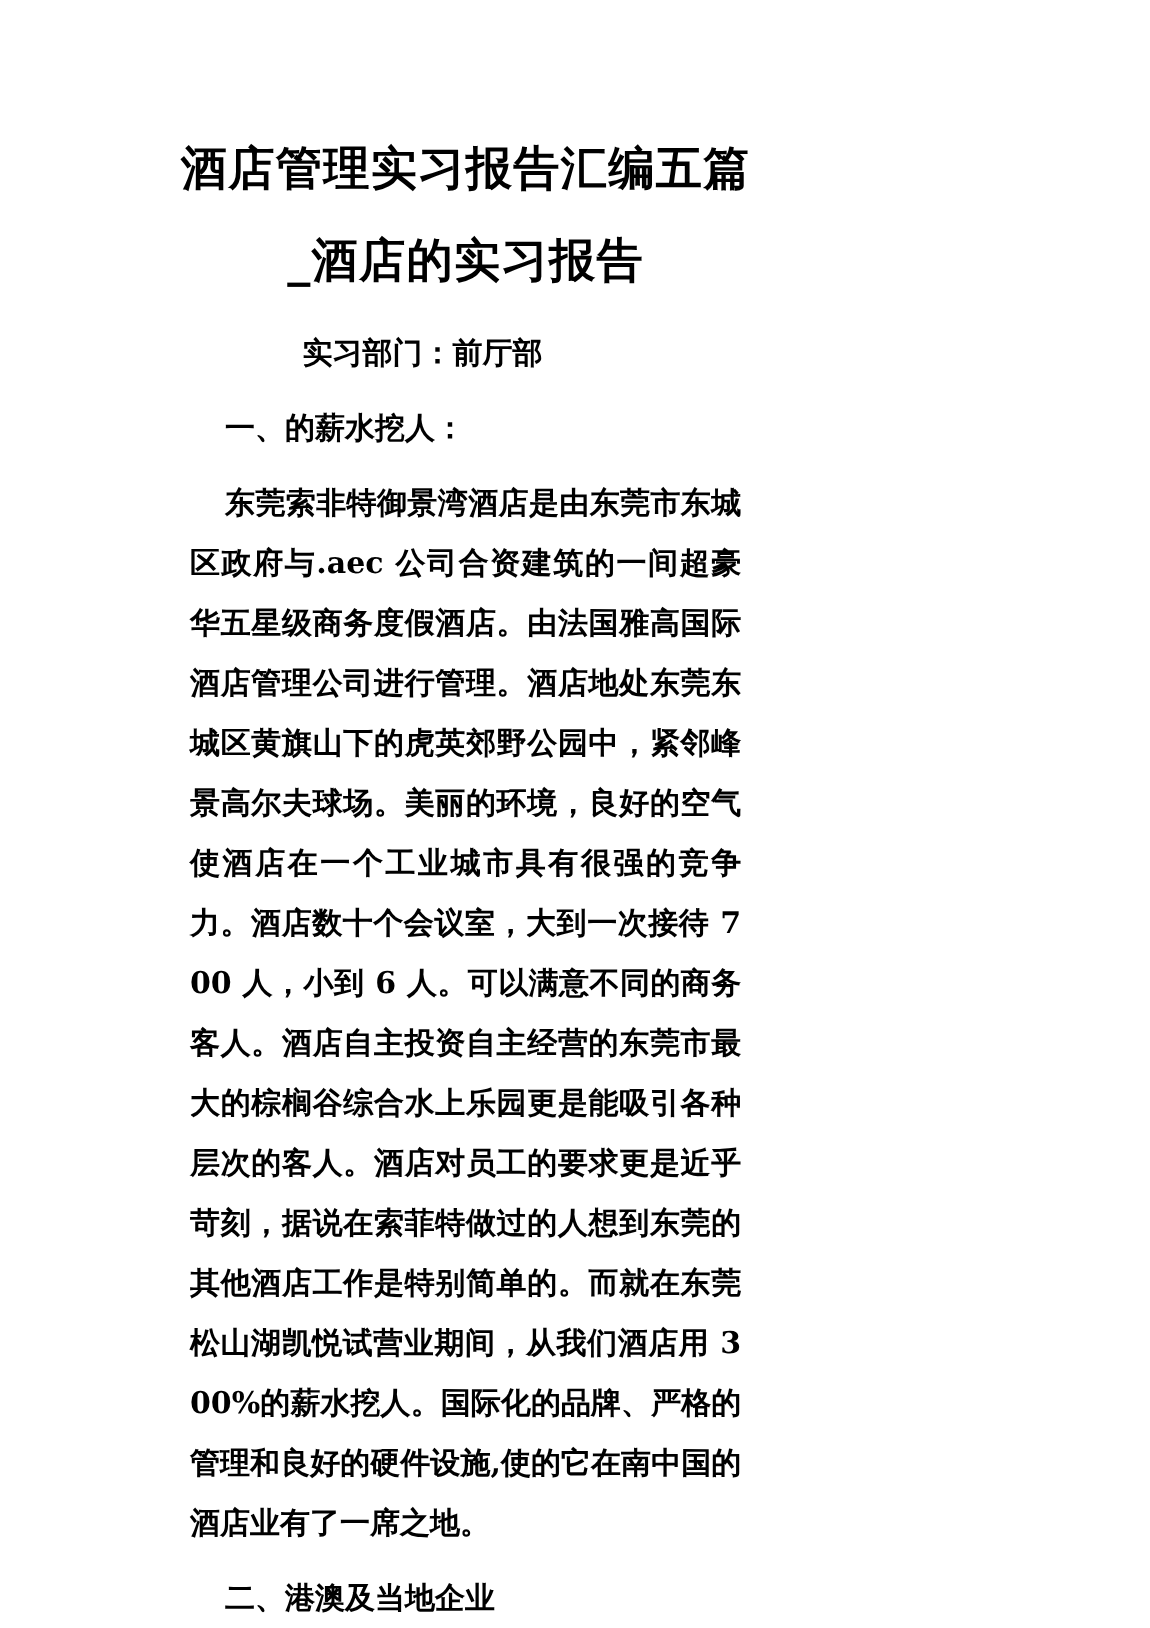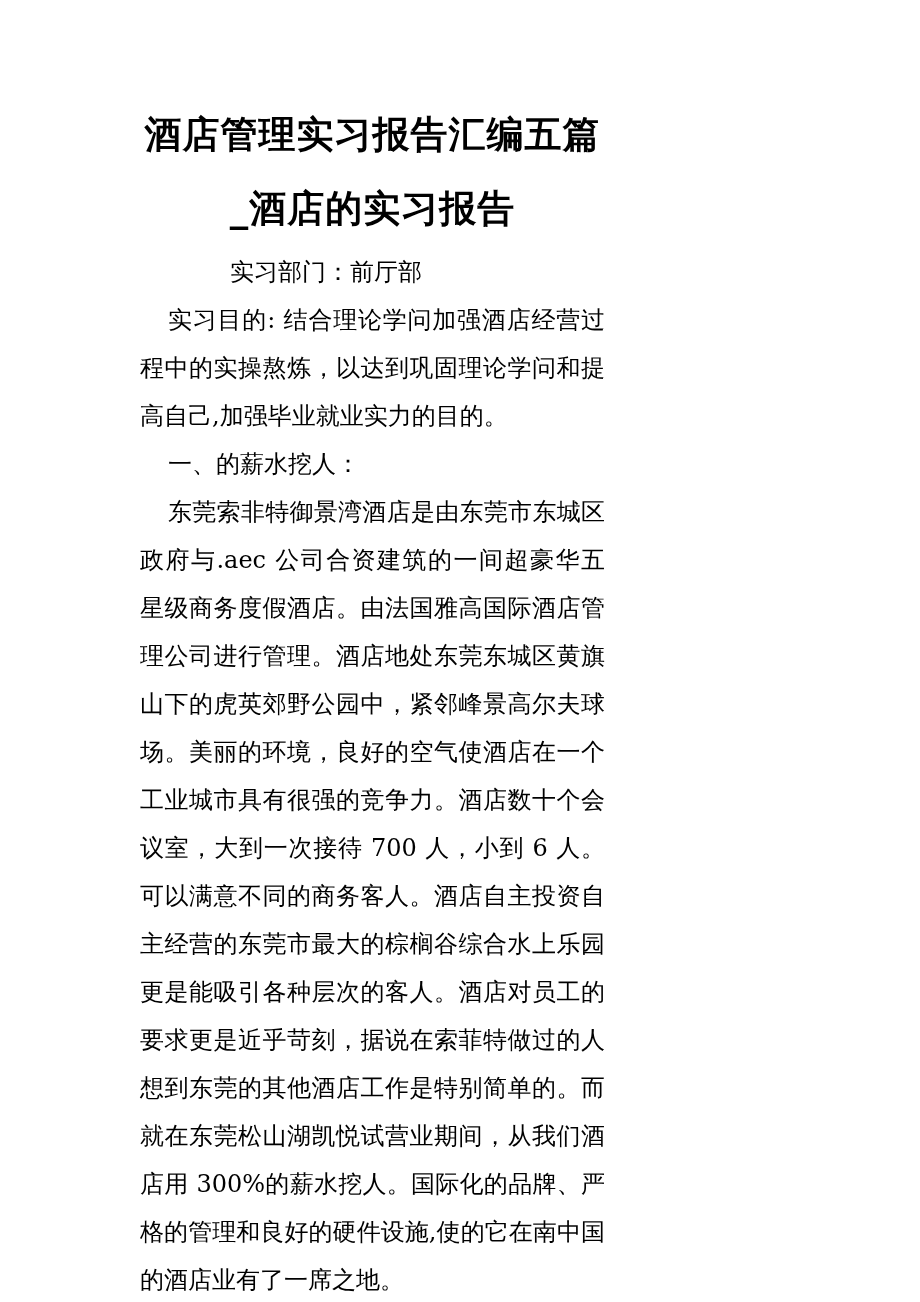--- a/index.html
+++ b/index.html
@@ -21,35 +21,35 @@
   .doc-title {
     margin: 0 0 2px 0;
     font-family: "DejaVu Sans", sans-serif;
     font-size: 37px;
     font-weight: 700;
     line-height: 74px;
     text-align: center;
     letter-spacing: 1px;
   }
   .doc-body p.para {
-    margin: 0;
+    margin: 12px;
     font-size: 24px;
     line-height: 48px;
     text-align: justify;
     text-justify: inter-ideograph;
     word-break: break-all;
+    font-weight: bold;
   }
   .doc-body p.para.indent-normal { text-indent: 28px; }
   .doc-body p.para.indent-wide   { text-indent: 90px; }
 </style>
 </head>
 <body>
 
 <div class="page">
   <h1 class="doc-title">酒店管理实习报告汇编五篇_酒店的实习报告</h1>
   <div class="doc-body">
       <p class="para indent-wide">实习部门：前厅部</p>
-      <p class="para indent-normal">实习目的: 结合理论学问加强酒店经营过程中的实操熬炼，以达到巩固理论学问和提高自己,加强毕业就业实力的目的。</p>
       <p class="para indent-normal">一、的薪水挖人：</p>
       <p class="para indent-normal">东莞索非特御景湾酒店是由东莞市东城区政府与.aec 公司合资建筑的一间超豪华五星级商务度假酒店。由法国雅高国际酒店管理公司进行管理。酒店地处东莞东城区黄旗山下的虎英郊野公园中，紧邻峰景高尔夫球场。美丽的环境，良好的空气使酒店在一个工业城市具有很强的竞争力。酒店数十个会议室，大到一次接待 700 人，小到 6 人。可以满意不同的商务客人。酒店自主投资自主经营的东莞市最大的棕榈谷综合水上乐园更是能吸引各种层次的客人。酒店对员工的要求更是近乎苛刻，据说在索菲特做过的人想到东莞的其他酒店工作是特别简单的。而就在东莞松山湖凯悦试营业期间，从我们酒店用 300%的薪水挖人。国际化的品牌、严格的管理和良好的硬件设施,使的它在南中国的酒店业有了一席之地。</p>
       <p class="para indent-normal">二、港澳及当地企业</p>
     </div>
 </div>
 
 </body></html>

